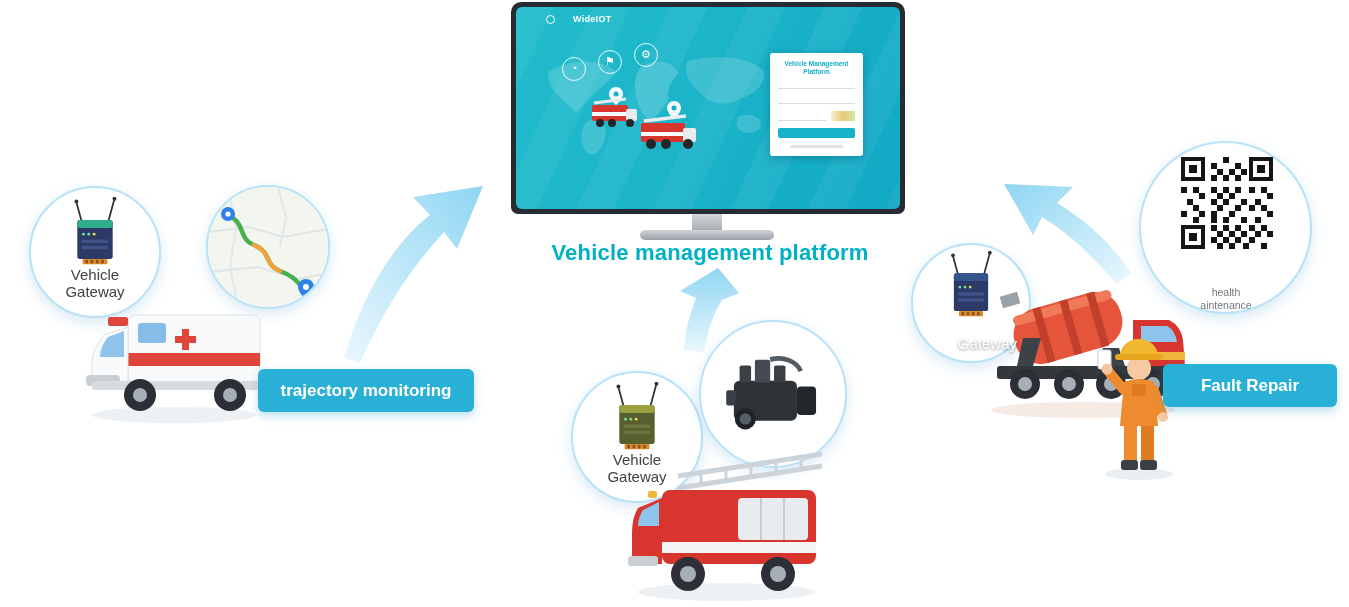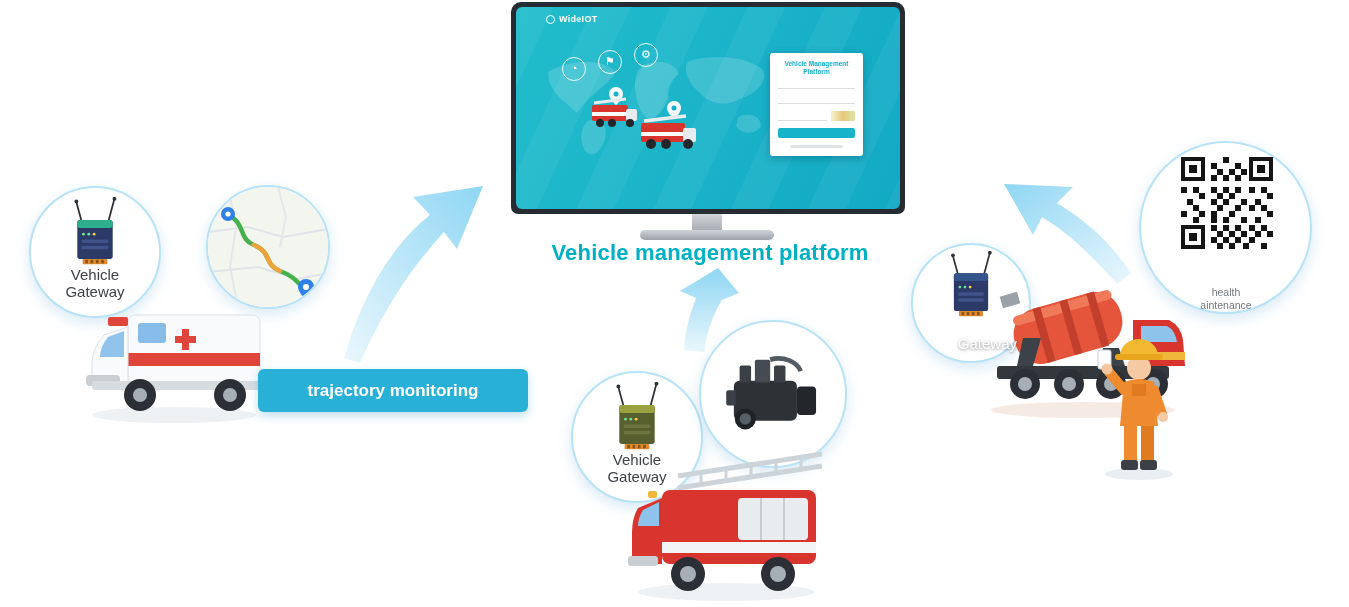--- a/index.html
+++ b/index.html
@@ -17,21 +17,21 @@
     background:#272c33; border-radius:10px 10px 7px 7px; padding:5px; z-index:2; }
   .screen { position:relative; width:100%; height:100%; border-radius:6px; overflow:hidden;
     background:linear-gradient(115deg,#22bdcc 0%,#12a9c5 100%); }
   .screen::after { content:""; position:absolute; inset:0;
     background:repeating-linear-gradient(115deg, rgba(255,255,255,0.05) 0 34px, transparent 34px 70px); }
   .stand-neck { position:absolute; left:692px; top:213px; width:30px; height:19px;
     background:linear-gradient(#d4d8dc,#a4aab0); z-index:1; }
   .stand-base { position:absolute; left:640px; top:230px; width:134px; height:10px; border-radius:5px;
     background:linear-gradient(#d0d5d9,#9aa1a7); z-index:1; }
 
-  .brand-logo { position:absolute; left:10px; top:7px; display:flex; align-items:center; gap:4px;
+  .brand-logo { position:absolute; left:10px; top:7px; display:flex; align-items:center; gap:18px;
     color:#ffffff; font-size:9px; font-weight:bold; z-index:3; letter-spacing:.3px;padding-left:20px; }
   .logo-dot { width:9px; height:9px; border:1.5px solid #fff; border-radius:50%; display:inline-block; }
 
   .screen-icons { position:absolute; left:46px; top:36px; width:130px; height:46px; z-index:3; }
   .scr-ic { position:absolute; width:24px; height:24px; border:1.5px solid rgba(255,255,255,.9);
     border-radius:50%; color:#fff; font-size:11px; line-height:21px; text-align:center; }
   .scr-ic.i1 { left:0; top:14px; } .scr-ic.i2 { left:36px; top:7px; } .scr-ic.i3 { left:72px; top:0; }
 
   .screen-map { position:absolute; left:10px; top:42px; width:255px; height:155px; z-index:2; }
   .map-trucks { position:absolute; left:70px; top:80px; width:125px; height:75px; z-index:3; }
@@ -83,21 +83,21 @@
   #ambulance { left:78px;  top:293px; }
   #engine    { left:716px; top:352px; z-index:2; }
   #firetruck { left:626px; top:440px; }
   #mixer     { left:983px; top:268px; }
   #worker    { left:1096px; top:326px; z-index:4; }
 
   
   .pill { position:absolute; background:#28b0d6; color:#fff; font-weight:bold; font-size:17px;
     border-radius:6px; display:flex; align-items:center; justify-content:center; z-index:5;
     box-shadow:0 4px 10px rgba(40,150,200,.3); cursor:default; }
-  #pill-trajectory { left:258px;  top:369px; width:270px; height:43px; }
+  #pill-trajectory { left:258px;  top:369px; width:216px; height:43px; }
   #pill-health     { left:800px;  top:499px; width:253px; height:43px; }
   #pill-fault      { left:1163px; top:364px; width:174px; height:43px; }
 </style>
 </head>
 <body>
 
 <div class="canvas">
 
   <svg id="arrow1" class="arrow" width="195" height="200" viewBox="0 0 195 200">
     <defs>
@@ -442,14 +442,15 @@
     <path d="M28,56 Q43,50 58,56 L62,100 L24,100 Z" fill="#ef8b2f"></path>
     <rect x="36" y="58" width="14" height="12" fill="#e07b22"></rect>
     <rect x="28" y="100" width="13" height="36" fill="#ef8b2f"></rect>
     <rect x="45" y="100" width="13" height="36" fill="#e07b22"></rect>
     <rect x="25" y="134" width="17" height="10" rx="3" fill="#3a4046"></rect>
     <rect x="44" y="134" width="17" height="10" rx="3" fill="#3a4046"></rect>
   </svg>
 
   <div class="gw-label" id="label-right">Gateway</div>
 
+  <div class="pill" id="pill-fault">Fault Repair</div>
 
 </div>
 
 </body></html>

